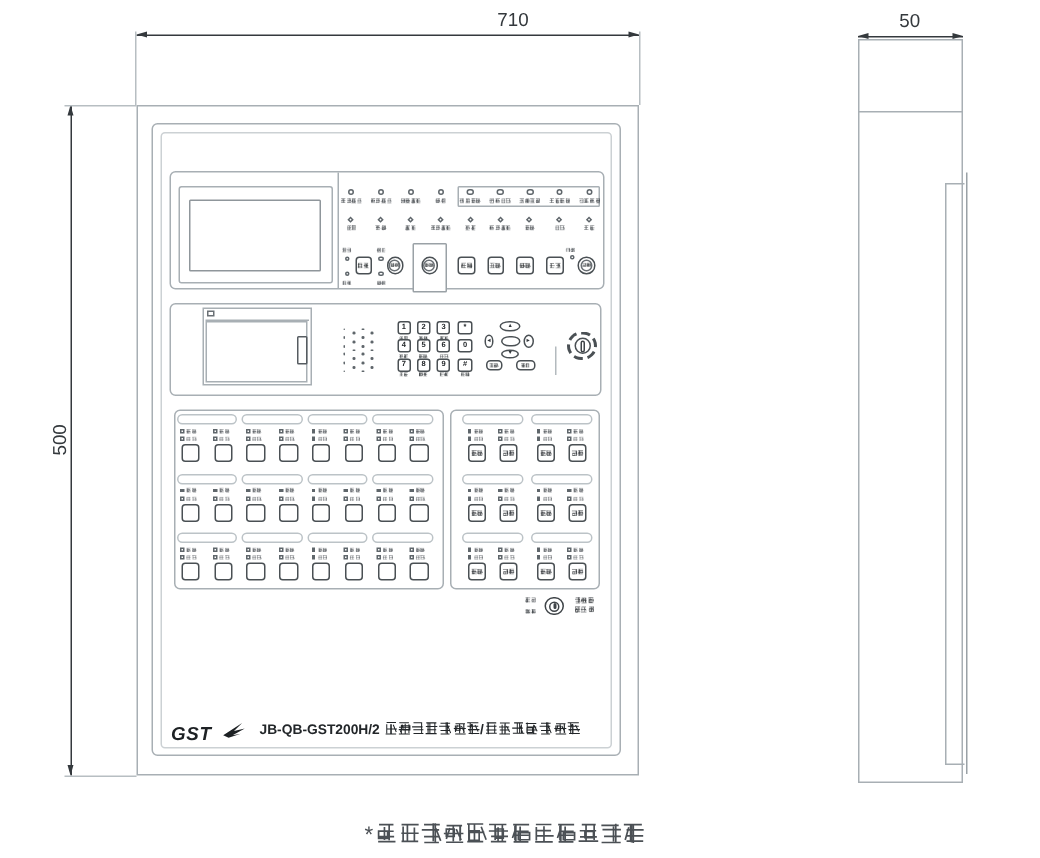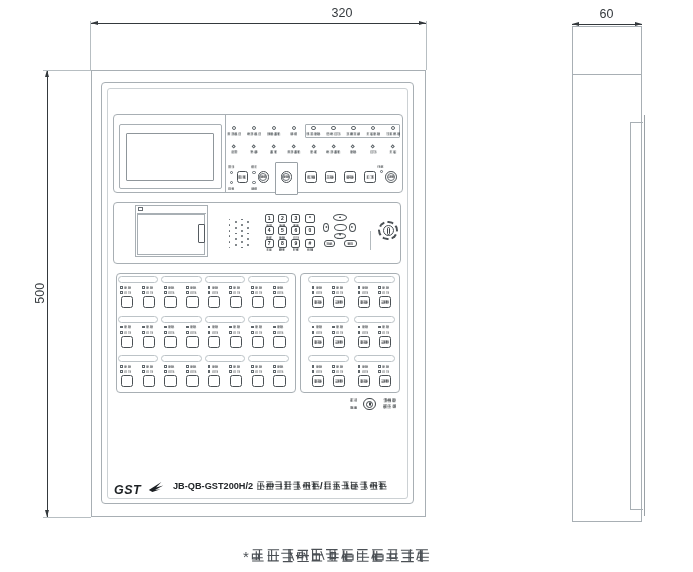--- a/index.html
+++ b/index.html
@@ -8,23 +8,23 @@
   .txt{position:absolute;color:#34393d;line-height:1;white-space:nowrap;}
   .cjk{display:inline-block;width:1em;height:1em;vertical-align:-0.1em;}
   .cjk path{stroke:currentColor;fill:none;}
   svg{display:block;}
 </style>
 </head>
 <body>
 
 <div id="stage">
 
-  <div class="txt" style="left:320px;top:7px;width:44px;text-align:center;font-size:12.5px;">320</div>
+  <div class="txt" style="left:320px;top:7px;width:44px;text-align:center;font-size:12.5px;">710</div>
   <div class="txt" style="left:20px;top:287px;width:41px;text-align:center;font-size:12.5px;transform:rotate(-90deg);">500</div>
-  <div class="txt" style="left:595px;top:8px;width:23px;text-align:center;font-size:12.5px;">60</div>
+  <div class="txt" style="left:595px;top:8px;width:23px;text-align:center;font-size:12.5px;">50</div>
 
   <div class="txt" style="left:243px;top:548px;font-size:15px;letter-spacing:1.2px;color:#4b5055;font-weight:500;">*<svg class="cjk" viewBox="0 0 100 100" aria-hidden="true">
         <path d="M18 12L82 12M17 41L83 41M14 65L85 65M14 87L91 87M42 22L42 80M63 9L63 81M16 40H56V73H16Z" stroke-width="7.5"></path>
       </svg><svg class="cjk" viewBox="0 0 100 100" aria-hidden="true">
         <path d="M18 12L94 12M17 50L94 50M18 86L92 86M44 9L44 85M25 20L25 89M75 24L75 83" stroke-width="7.5"></path>
       </svg><svg class="cjk" viewBox="0 0 100 100" aria-hidden="true">
         <path d="M18 12L88 12M8 35L85 35M18 65L86 65M19 91L84 91M68 6L68 88M59 6L59 86M70 28L92 84" stroke-width="7.5"></path>
       </svg><svg class="cjk" viewBox="0 0 100 100" aria-hidden="true">
         <path d="M18 16L87 16M6 51L93 51M16 90L92 90M48 17L48 85M78 19L78 83M79 18L79 83M61 32L83 80M17 32H52V64H17ZM33 27L17 76" stroke-width="7.5"></path>
       </svg><svg class="cjk" viewBox="0 0 100 100" aria-hidden="true">

